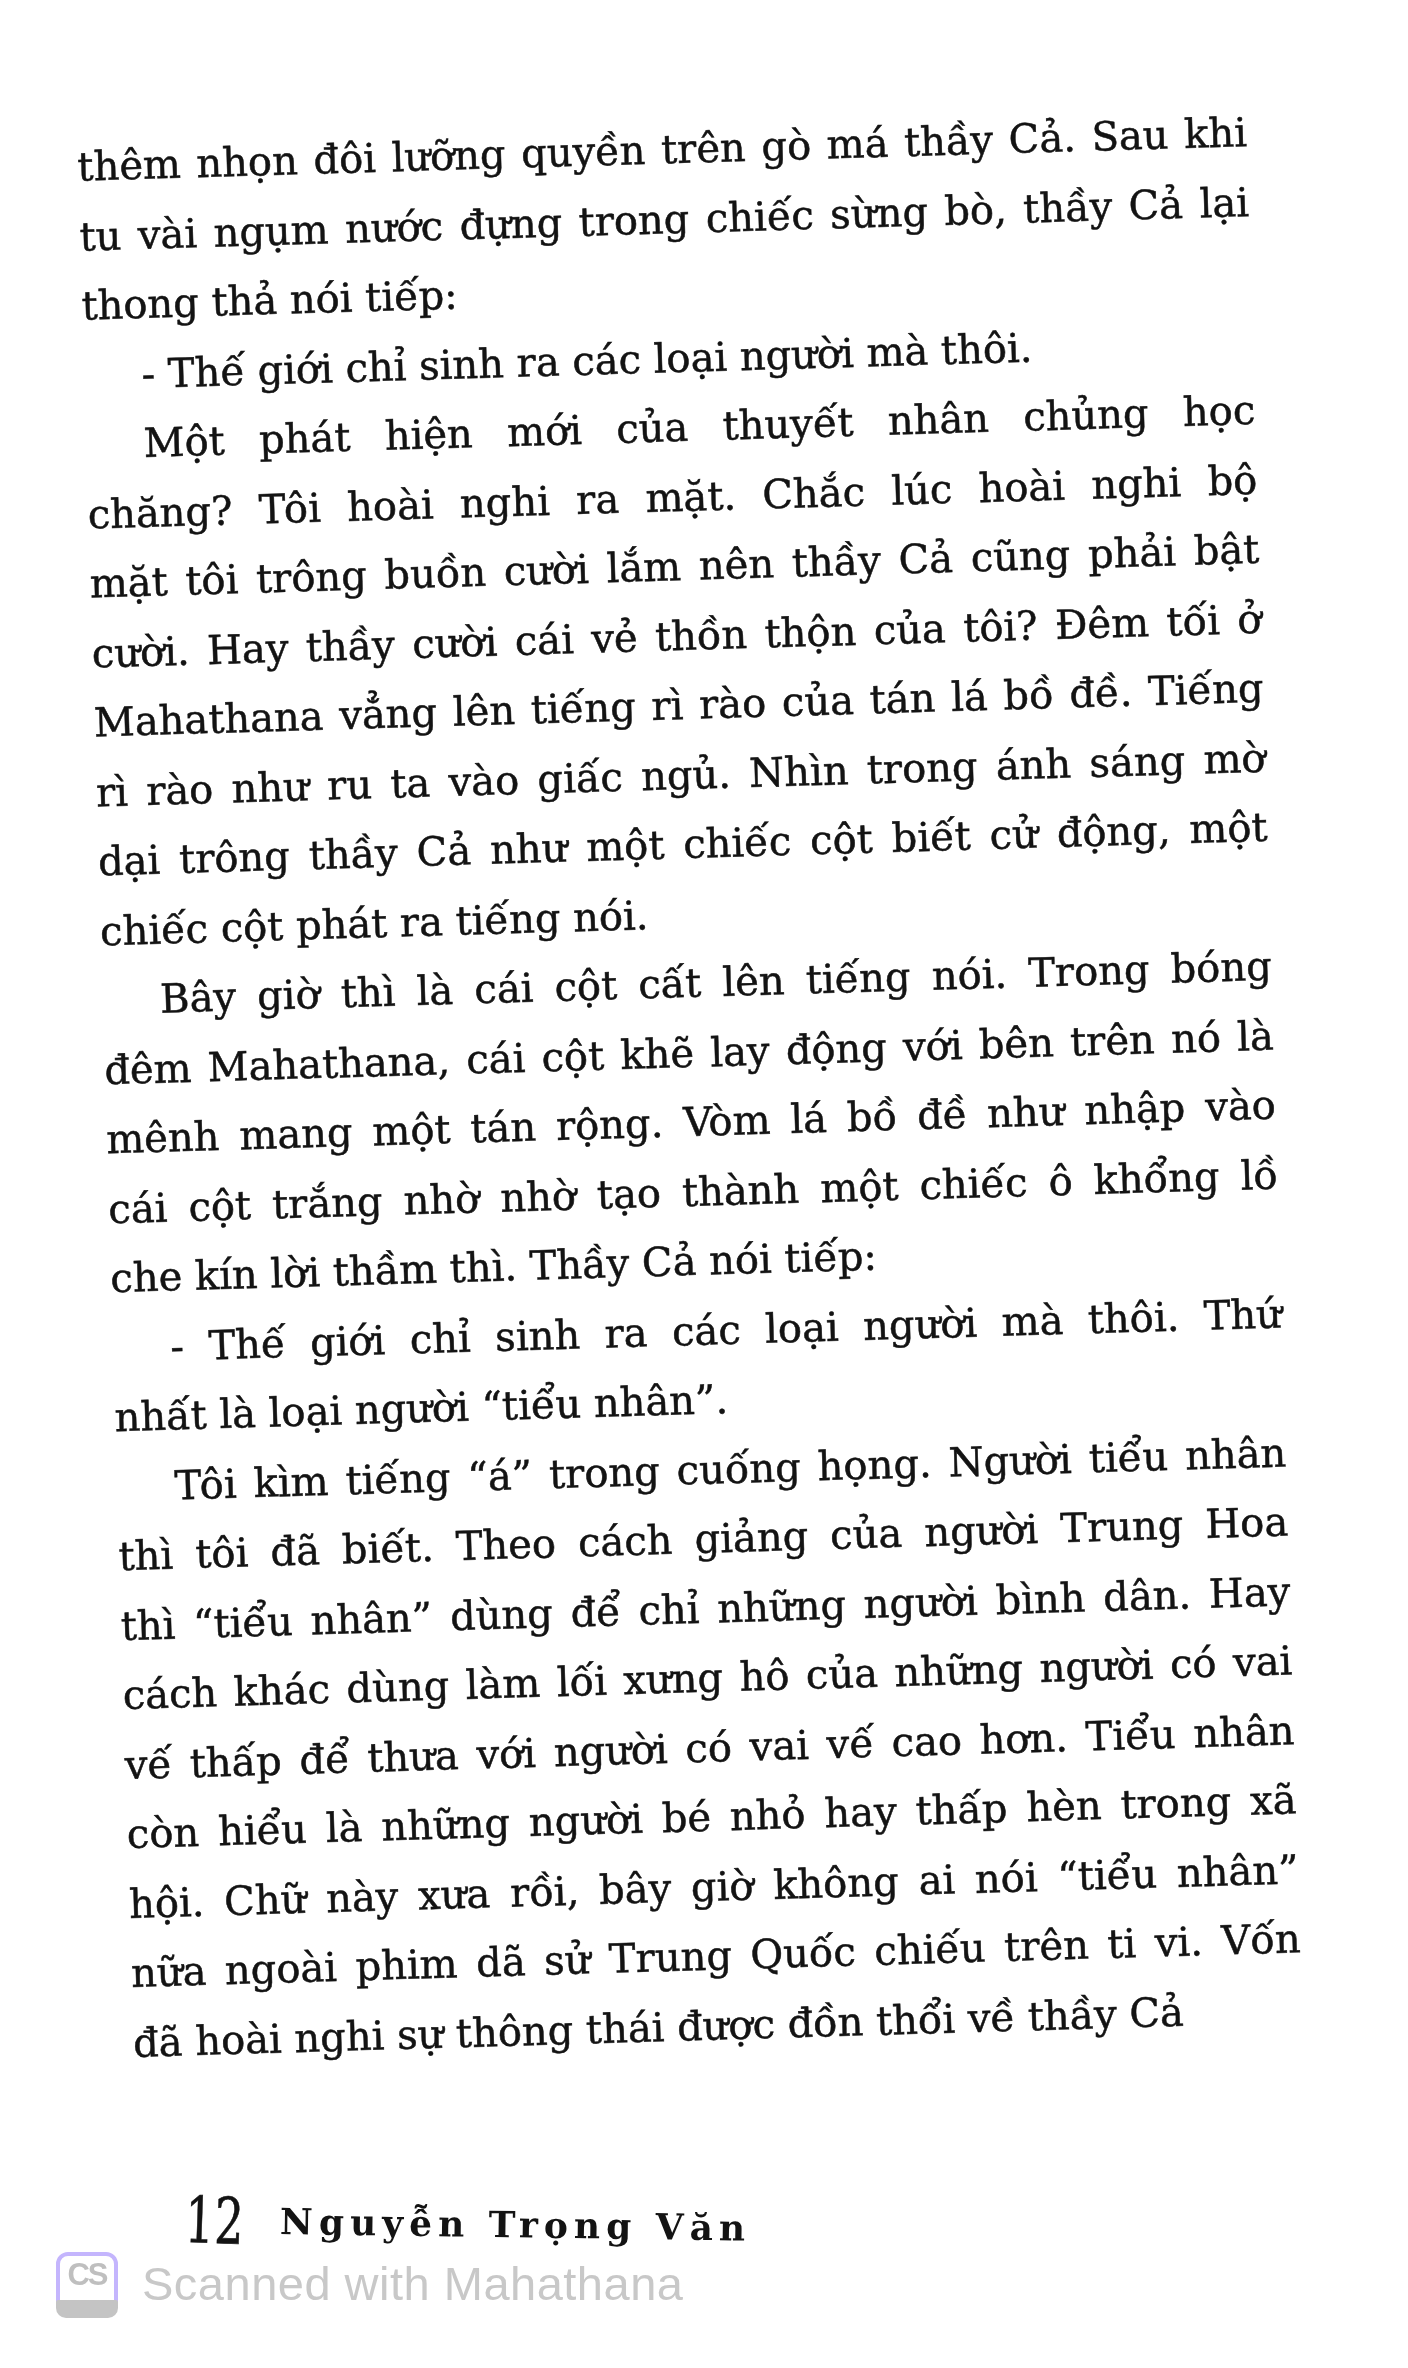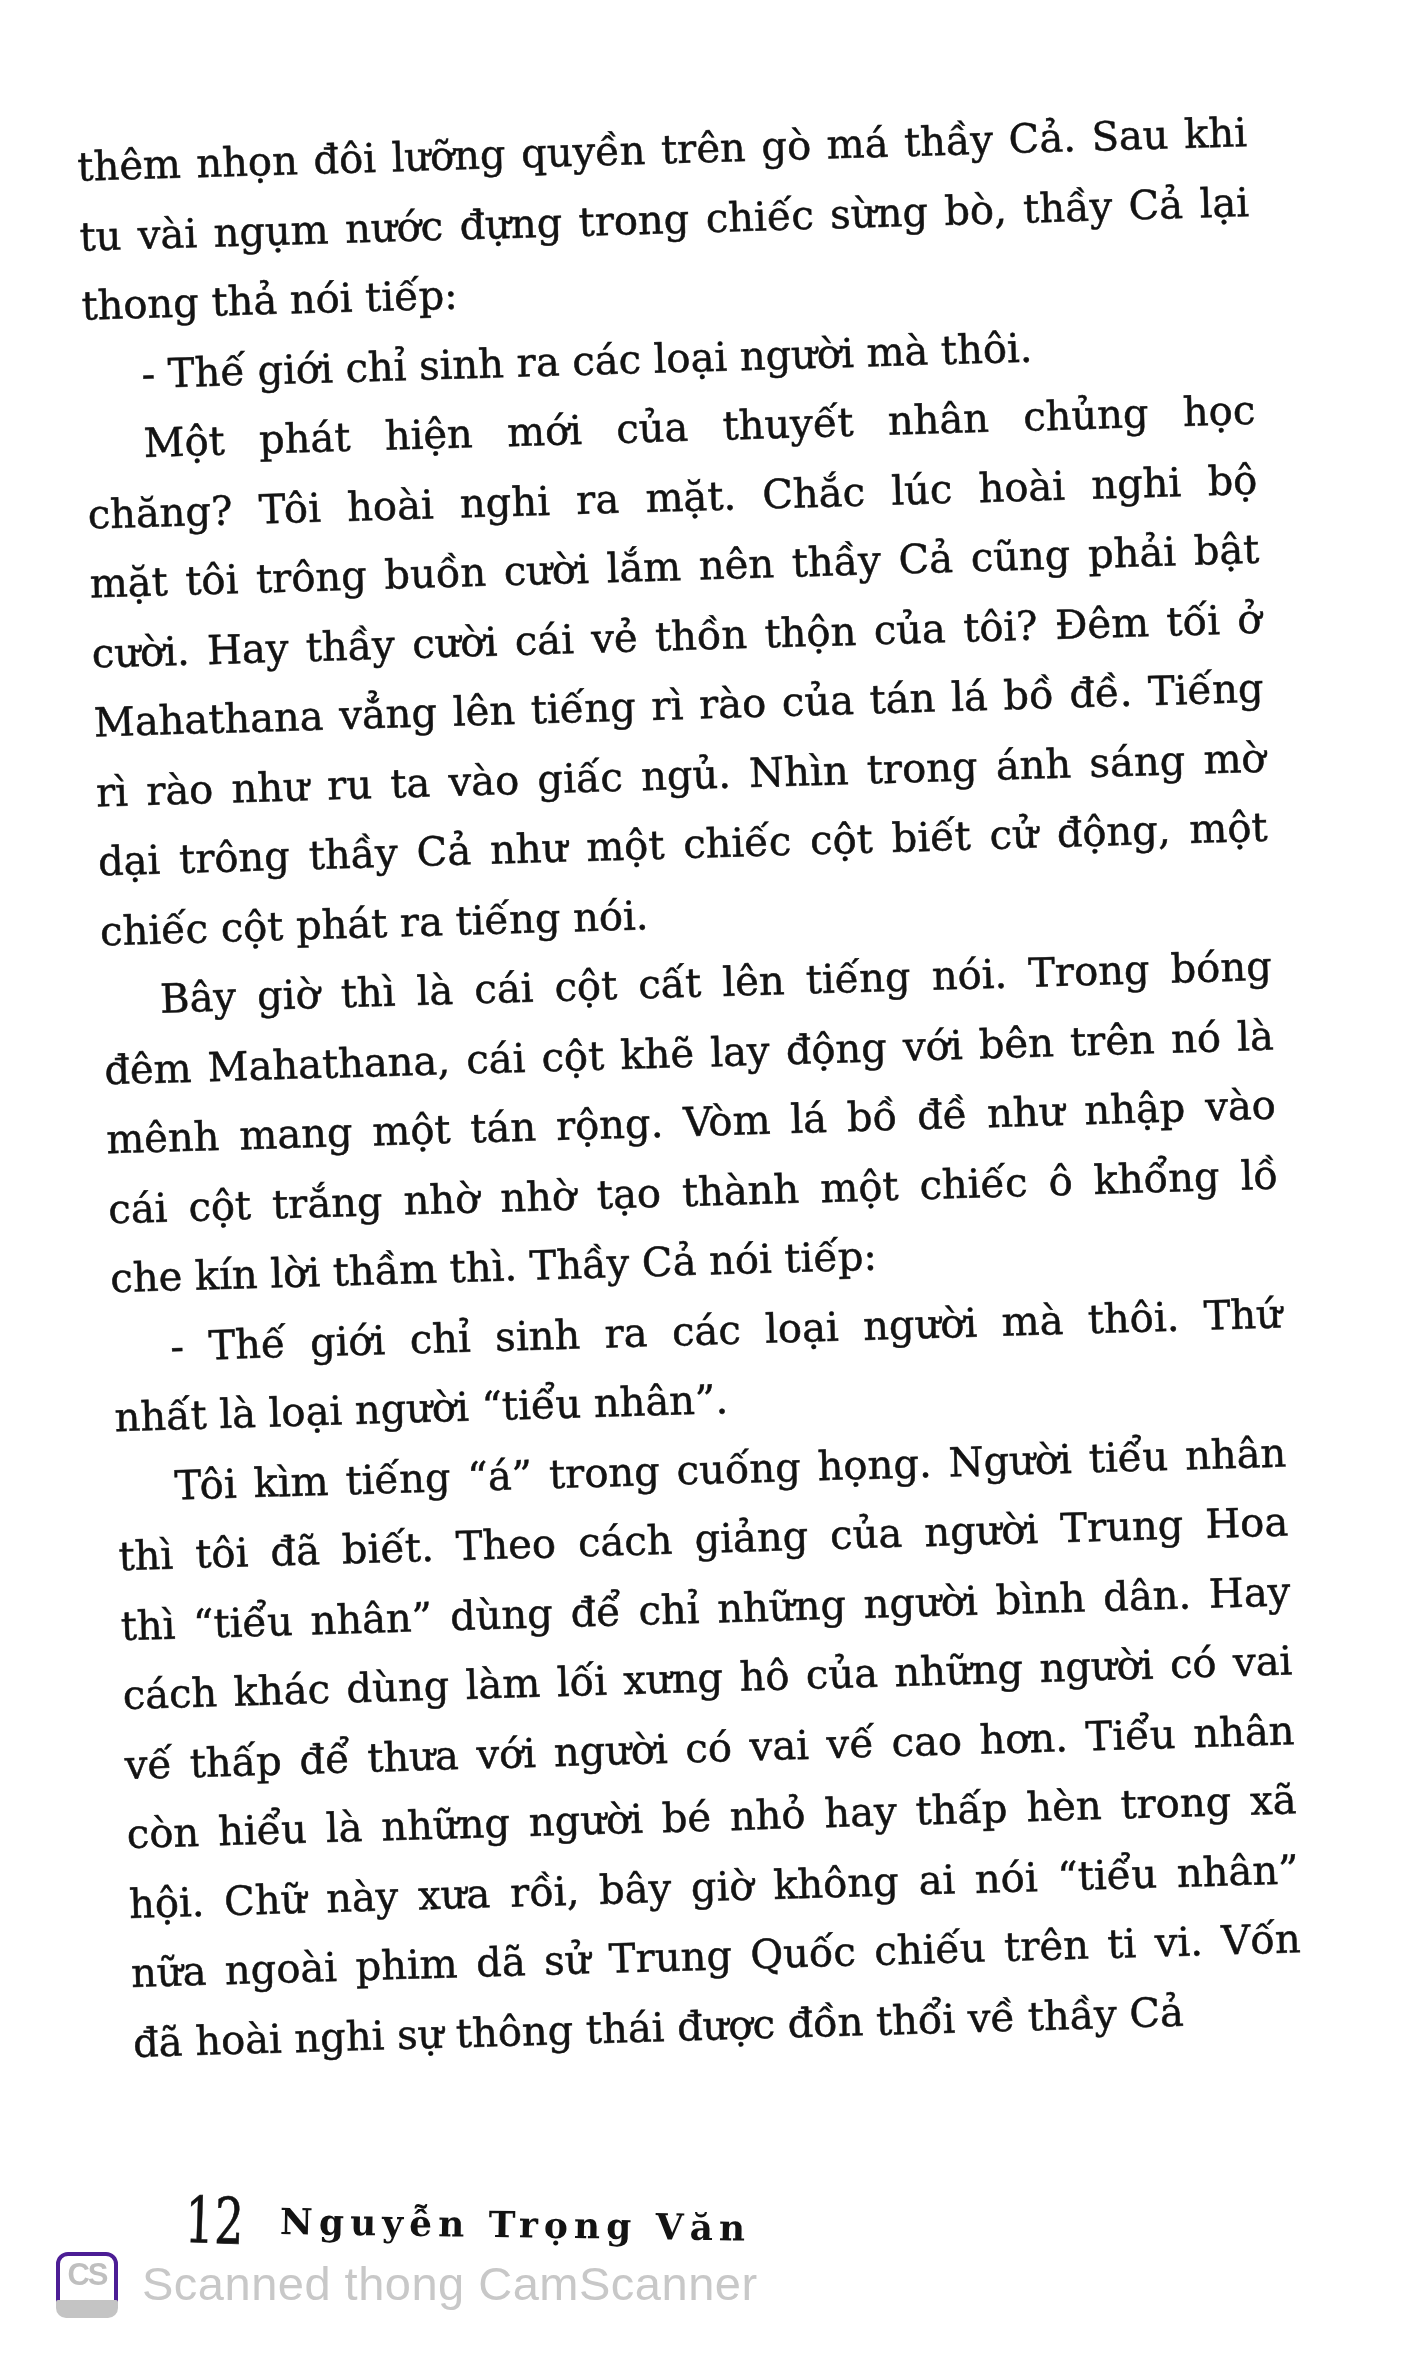--- a/index.html
+++ b/index.html
@@ -64,21 +64,21 @@
     top: 2252px;
     display: flex;
     align-items: center;
     gap: 24px;
   }
   .cs-logo {
     position: relative;
     width: 62px;
     height: 62px;
     box-sizing: border-box;
-    border: 4px solid #4c1d95;
+    border: 4px solid #c4b5fd;
     border-radius: 12px;
     background: #ffffff;
     flex: 0 0 auto;
     padding-left: 12px;
   }
   .cs-logo-text {
     position: absolute;
     top: 1px;
     left: 0;
     right: 0;
@@ -145,16 +145,16 @@
 
   <div class="footer-pagenum">12</div>
 
   <div class="footer-author">Nguyễn Trọng Văn</div>
 
   <div class="watermark">
     <span class="cs-logo">
       <span class="cs-logo-text">CS</span>
       <span class="cs-logo-base"></span>
     </span>
-    <span class="wm-label">Scanned thong CamScanner</span>
+    <span class="wm-label">Scanned with Mahathana</span>
   </div>
 
 </div>
 
 </body></html>

